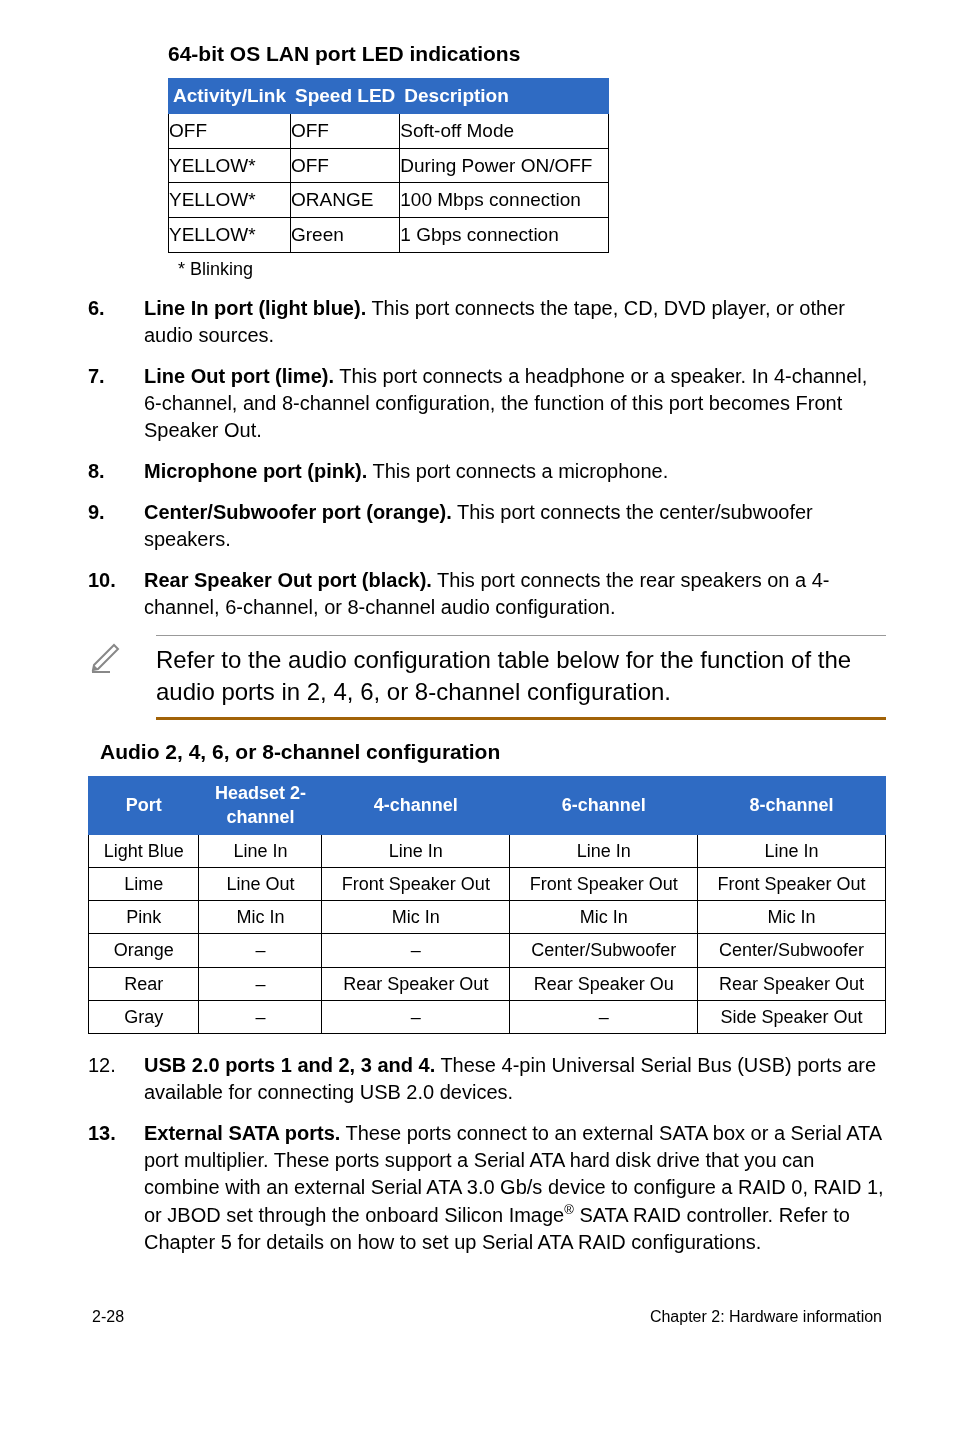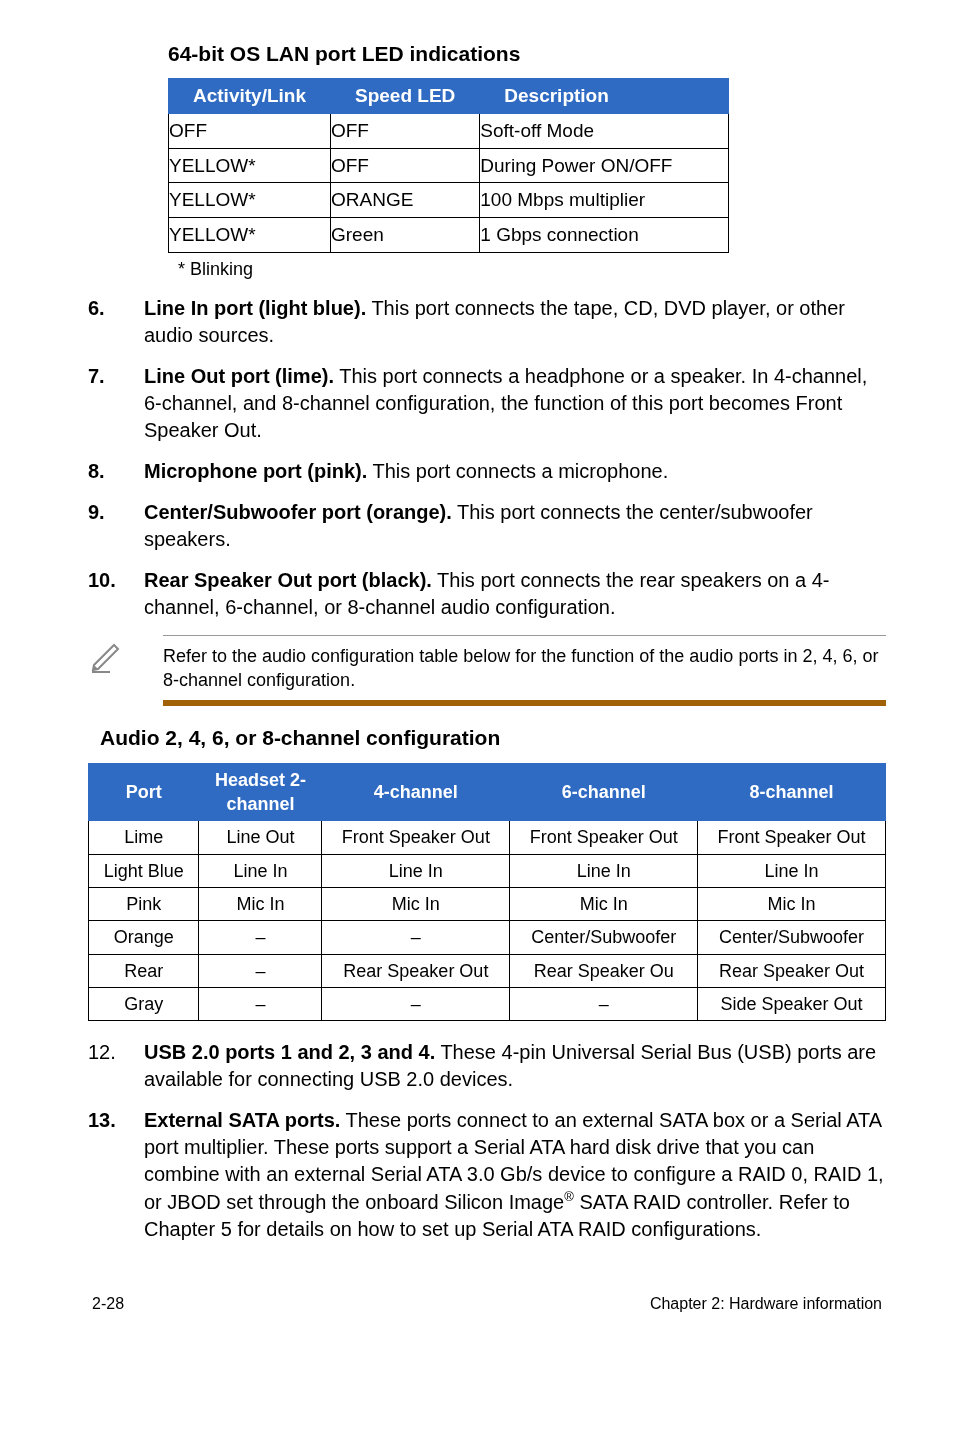--- a/index.html
+++ b/index.html
@@ -22,21 +22,21 @@
   }
   table.tbl {
     border-collapse: collapse;
     margin-left: 80px;
   }
   table.tbl th {
     background: #2f6bc3;
     color: #fff;
     font-weight: bold;
     text-align: left;
-    padding: 4px 24px;
+    padding: 4px 4px;
     font-size: 19px;
   }
   table.tbl td {
     border: 1px solid #000;
     padding: 4px 0;
     font-size: 19px;
   }
   table.tbl th { border: 1px solid #2f6bc3; }
   .footnote {
     font-size: 18px;
@@ -67,25 +67,24 @@
     align-items: flex-start;
     margin: 10px 0 18px 0;
   }
   .callout .icon {
     width: 48px;
     flex-shrink: 0;
     margin-right: 20px;
   }
   .callout .text {
     border-top: 1px solid #999;
-    border-bottom: 6px solid #a16207;
+    border-bottom: 3px solid #a16207;
     padding: 8px 0;
-    font-size: 18px;
+    font-size: 24px;
     flex: 1;
-    margin-left: 7px;
   }
   table.audio {
     border-collapse: collapse;
     width: 100%;
     margin: 0 0 18px 0;
   }
   table.audio th {
     background: #2f6bc3;
     color: #fff;
     font-weight: bold;
@@ -129,21 +128,21 @@
       <td>Soft-off Mode</td>
     </tr>
     <tr>
       <td>YELLOW*</td>
       <td>OFF</td>
       <td>During Power ON/OFF</td>
     </tr>
     <tr>
       <td>YELLOW*</td>
       <td>ORANGE</td>
-      <td>100 Mbps multiplier</td>
+      <td>100 Mbps connection</td>
     </tr>
     <tr>
       <td>YELLOW*</td>
       <td>Green</td>
       <td>1 Gbps connection</td>
     </tr>
   </tbody>
     </table>
 
   <div class="footnote">* Blinking</div>
@@ -187,34 +186,34 @@
   <table class="audio">
     <tbody>
         <tr>
       <th>Port</th>
       <th style="width:110px"><span>Headset 2-channel</span></th>
       <th>4-channel</th>
       <th>6-channel</th>
       <th>8-channel</th>
     </tr>
     <tr>
+      <td>Light Blue</td>
+      <td>Line In</td>
+      <td>Line In</td>
+      <td>Line In</td>
+      <td>Line In</td>
+    </tr>
+    <tr>
       <td>Lime</td>
       <td>Line Out</td>
       <td>Front Speaker Out</td>
       <td>Front Speaker Out</td>
       <td>Front Speaker Out</td>
     </tr>
     <tr>
-      <td>Light Blue</td>
-      <td>Line In</td>
-      <td>Line In</td>
-      <td>Line In</td>
-      <td>Line In</td>
-    </tr>
-    <tr>
       <td>Pink</td>
       <td>Mic In</td>
       <td>Mic In</td>
       <td>Mic In</td>
       <td>Mic In</td>
     </tr>
     <tr>
       <td>Orange</td>
       <td>–</td>
       <td>–</td>

